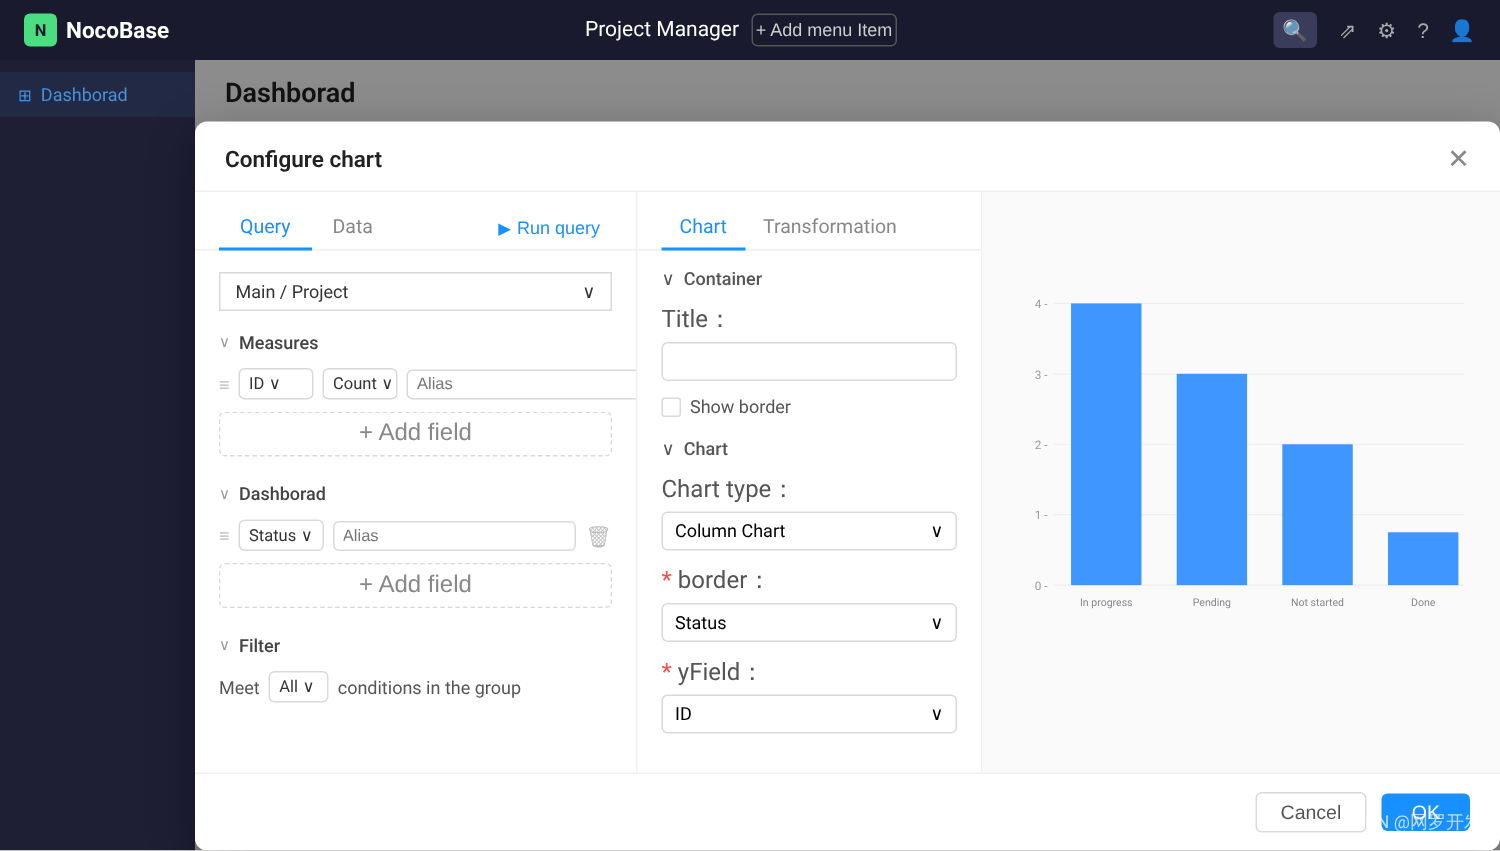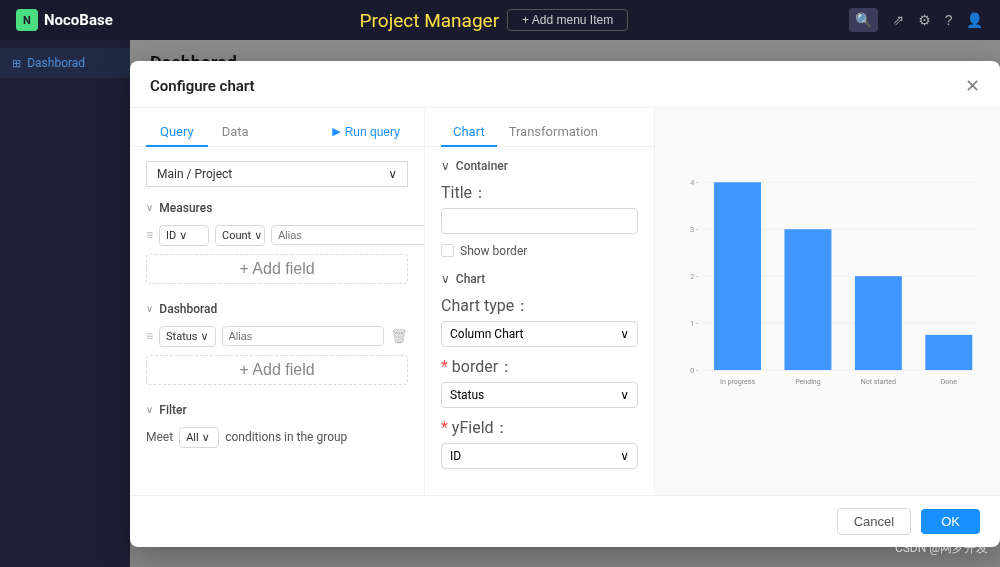--- a/index.html
+++ b/index.html
@@ -40,29 +40,29 @@
       justify-content: center;
       font-size: 11px;
       font-weight: bold;
     }
     .nav-center {
       display: flex;
       align-items: center;
       gap: 8px;
     }
     .nav-title {
-      color: #fde047;
-      font-size: 19px;
+      color: #ffffff;
+      font-size: 14px;
       padding-left: 26px;
     }
     .add-menu-btn {
       background: transparent;
       border: 1px solid #555;
       color: #ccc;
-      padding: 3px 14px;
+      padding: 3px 2px;
       border-radius: 4px;
       font-size: 12px;
       cursor: pointer;
       display: flex;
       align-items: center;
       gap: 4px;
     }
     .nav-icons {
       display: flex;
       align-items: center;
@@ -124,21 +124,21 @@
       font-weight: 600;
       color: #222;
     }
 
     
     .modal-overlay {
       position: absolute;
       top: 0; left: 0; right: 0; bottom: 0;
       background: rgba(0,0,0,0.45);
       display: flex;
-      align-items: center;
+      align-items: flex-end;
       justify-content: center;
       z-index: 100;
     }
     .modal {
       background: white;
       border-radius: 8px;
       width: 960px;
       max-height: 520px;
       box-shadow: 0 8px 32px rgba(0,0,0,0.3);
       display: flex;

